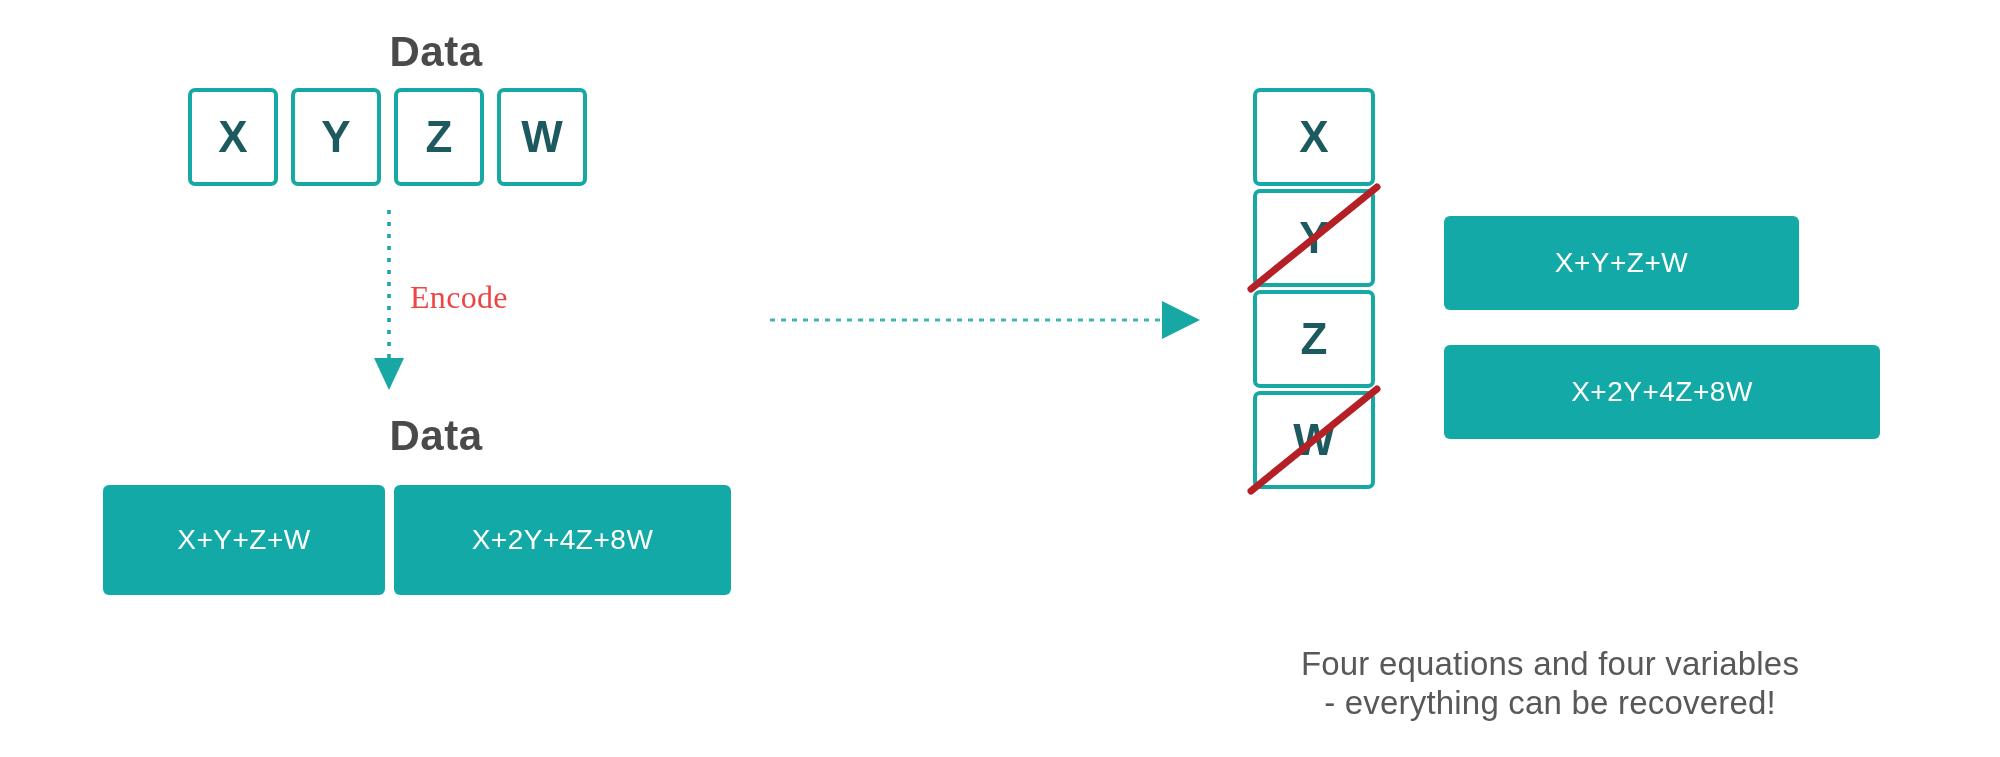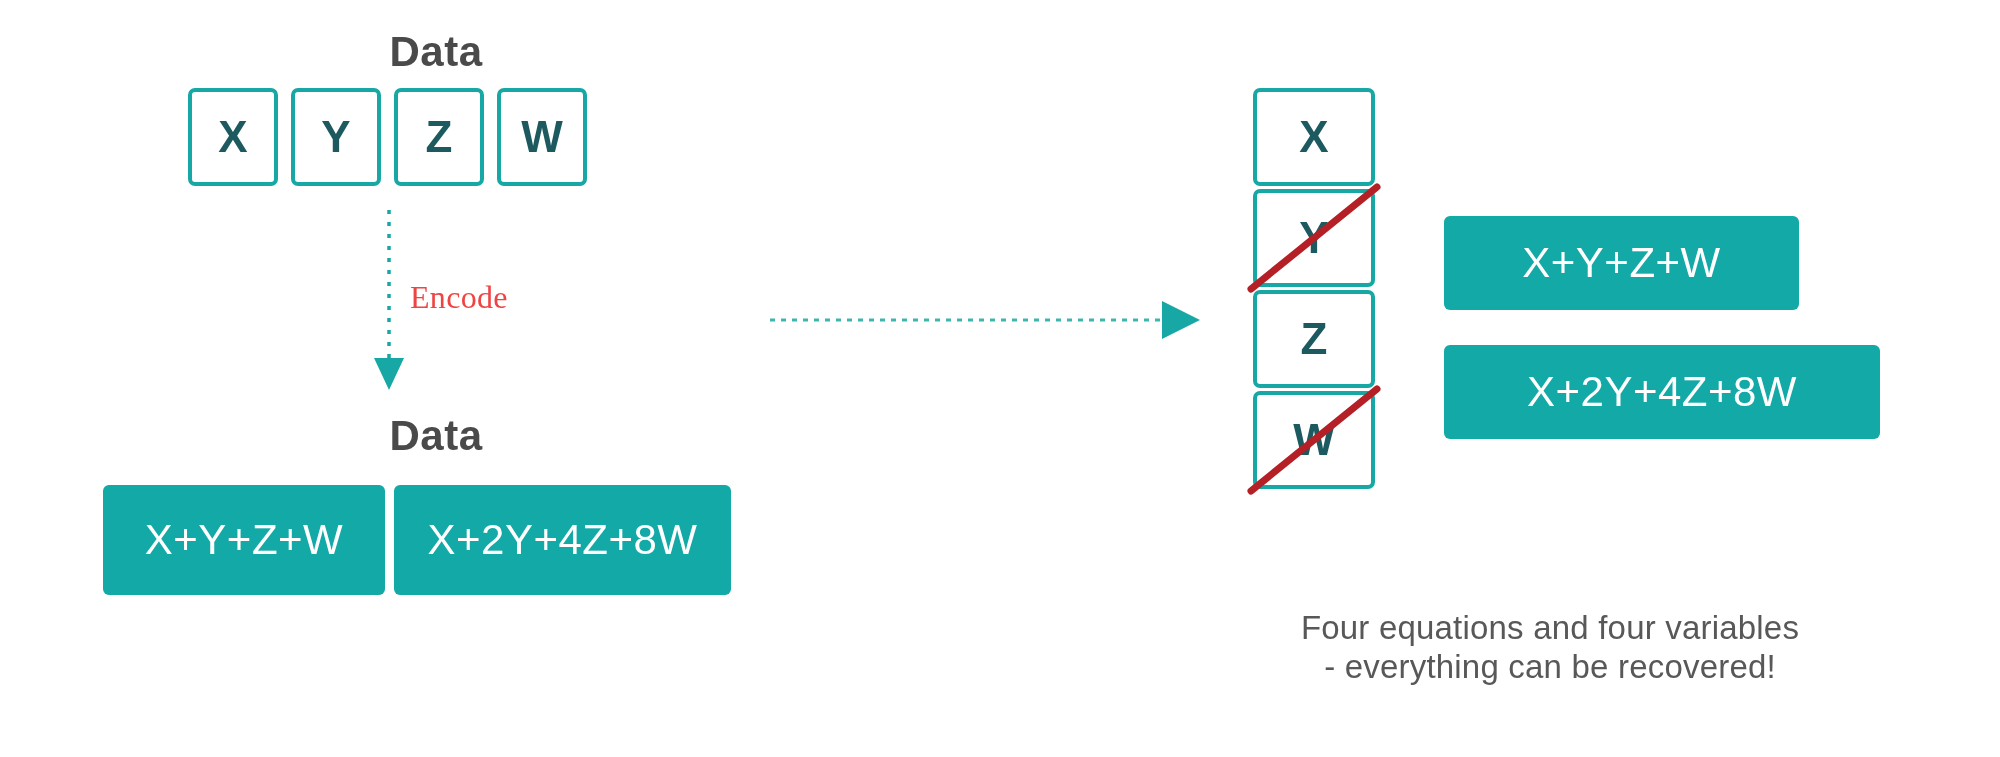--- a/index.html
+++ b/index.html
@@ -91,21 +91,21 @@
     position: absolute;
     box-sizing: border-box;
     background: #13a9a6;
     border-radius: 6px;
     display: flex;
     align-items: center;
     justify-content: center;
   }
   .code-box .eq {
     font-family: "Liberation Sans", sans-serif;
-    font-size: 42px;
+    font-size: 28px;
     font-weight: normal;
     color: #ffffff;
     white-space: nowrap;
     letter-spacing: 0.5px;
     line-height: 1;
   }
   #code-left  { left: 103px; top: 485px; width: 282px; height: 110px; }
   #code-right { left: 394px; top: 485px; width: 337px; height: 110px; }
   #eq-top     { left: 1444px; top: 216px; width: 355px; height: 94px; }
   #eq-bottom  { left: 1444px; top: 345px; width: 436px; height: 94px; }
@@ -123,21 +123,21 @@
     white-space: nowrap;
     letter-spacing: 0.3px;
   }
   #encode-label { left: 410px; top: 279px; }
   #failures-label { left: 888px; top: 276px; }
 
   
   #caption {
     position: absolute;
     left: 1180px;
-    top: 609px;
+    top: 645px;
     width: 740px;
     text-align: center;
     font-family: "Liberation Sans", sans-serif;
     font-size: 33px;
     color: #585858;
     line-height: 1.18;
     letter-spacing: 0.2px;
   }
   #caption .line { display: block; }
 </style>

